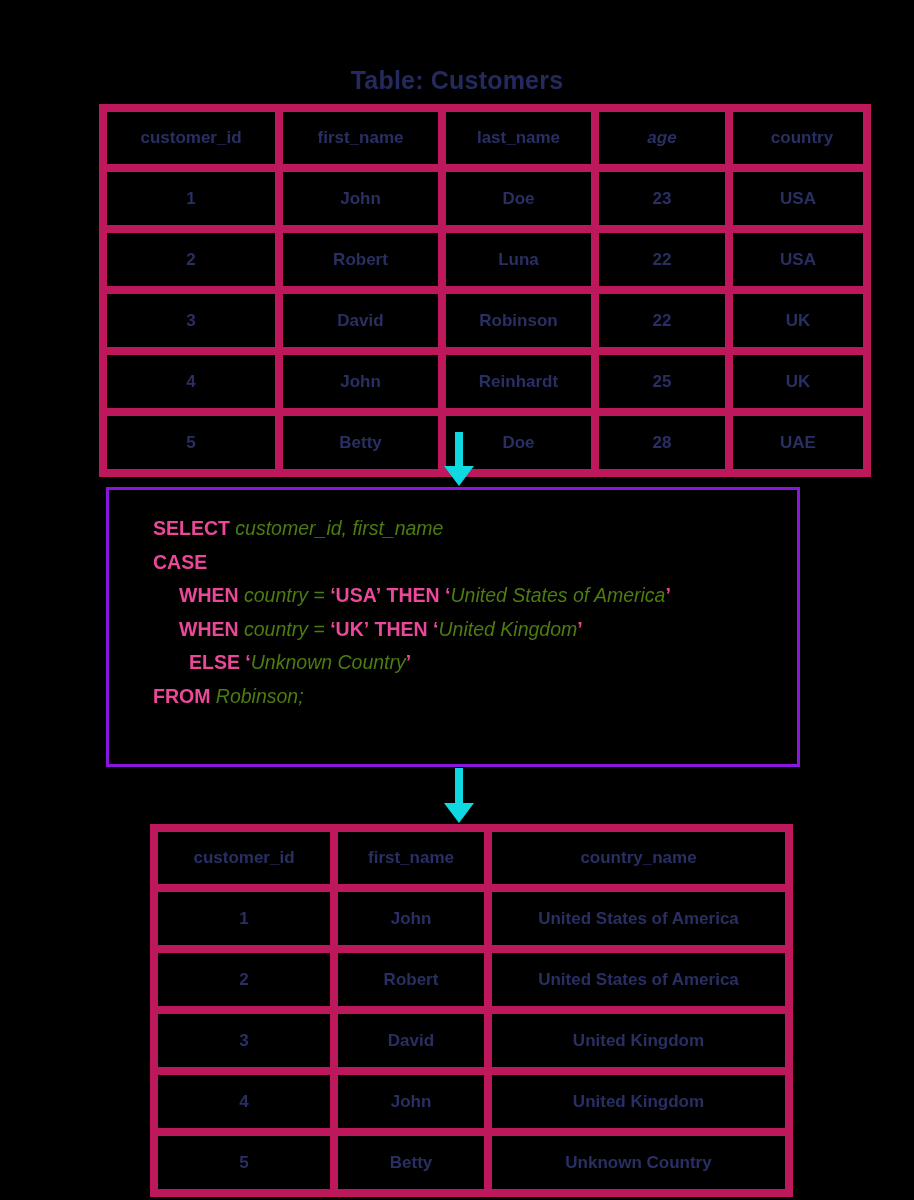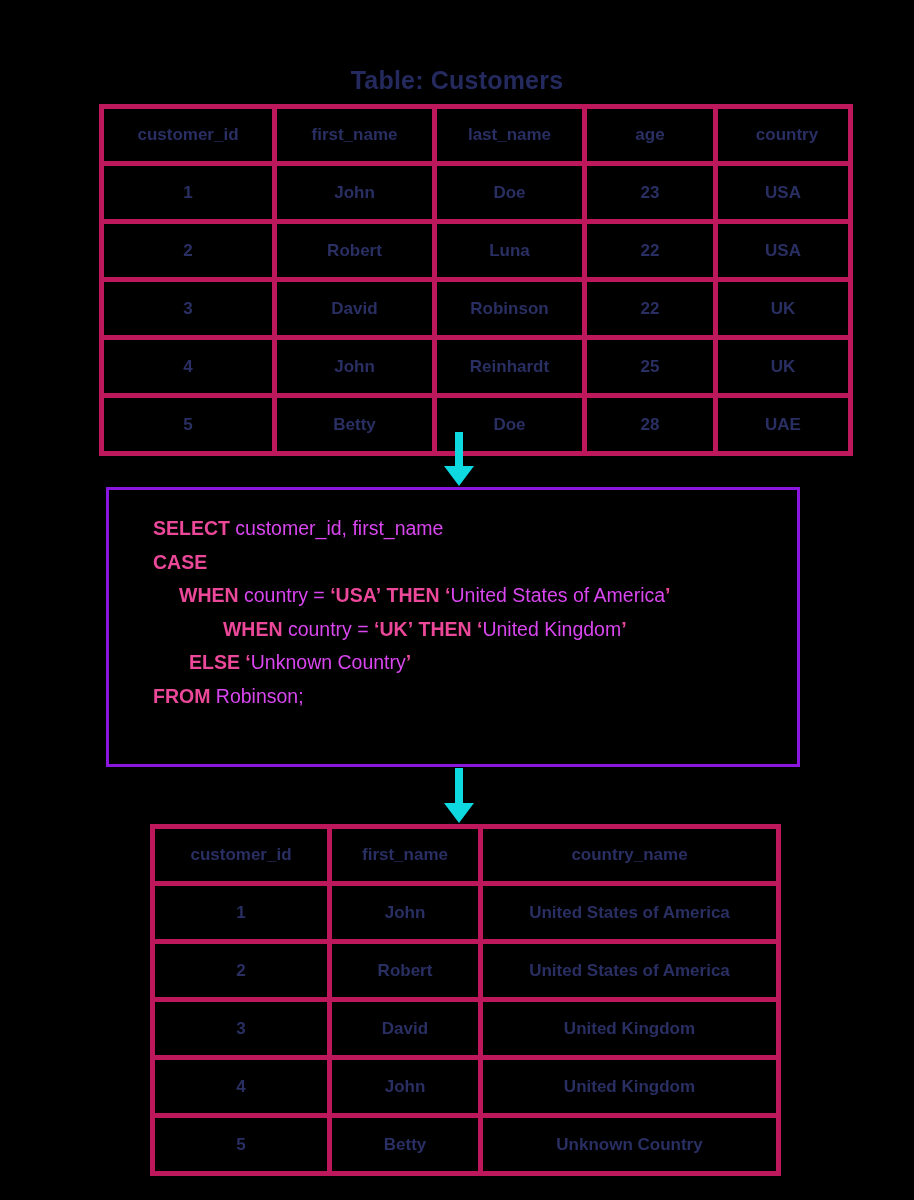--- a/index.html
+++ b/index.html
@@ -28,21 +28,21 @@
     letter-spacing: 0.2px;
   }
 
   
   .sql-table {
     position: absolute;
     border-collapse: collapse;
     table-layout: fixed;
   }
   .sql-table td, .sql-table th {
-    border: 5px solid #be185d;
+    border: 8px solid #be185d;
     text-align: center;
     vertical-align: middle;
     color: #2a2f63;
     font-weight: bold;
     padding: 0;
   }
   .sql-table th {
     height: 52px;
     font-size: 17px;
     font-weight: bold;
@@ -54,21 +54,21 @@
 
   
   #source-table {
     top: 104px;
     left: 99px;
     width: 716px;
   }
   #source-table .col-id      { width: 168px; }
   #source-table .col-first   { width: 155px; }
   #source-table .col-last    { width: 145px; }
-  #source-table .col-age     { width: 126px; }
+  #source-table .col-age     { width: 126px; font-style: italic; }
   #source-table .col-country { width: 122px; padding-left: 8px; }
 
   
   #result-table {
     top: 824px;
     left: 150px;
     width: 611px;
   }
   #result-table .col-id      { width: 172px; }
   #result-table .col-first   { width: 146px; }
@@ -119,29 +119,30 @@
   #query-code {
     position: absolute;
     top: 22px;
     left: 44px;
     font-size: 19.5px;
     line-height: 33.5px;
     color: #2a2f63;
     white-space: nowrap;
   }
   .code-line { height: 33.5px; }
-  .indent-1 { padding-left: 26px; text-align: center; }
+  .indent-1 { padding-left: 26px; }
   .indent-2 { padding-left: 36px; }
   .kw {
     color: #ec4899;
     font-weight: bold;
   }
   .plain {
-    color: #d946ef;
+    color: #4d7c0f;
     font-weight: normal;
+    font-style: italic;
   }
 </style>
 </head>
 <body>
 
 <div id="diagram-title">Table: Customers</div>
 
 <table class="sql-table" id="source-table">
   <thead>
     <tr>

